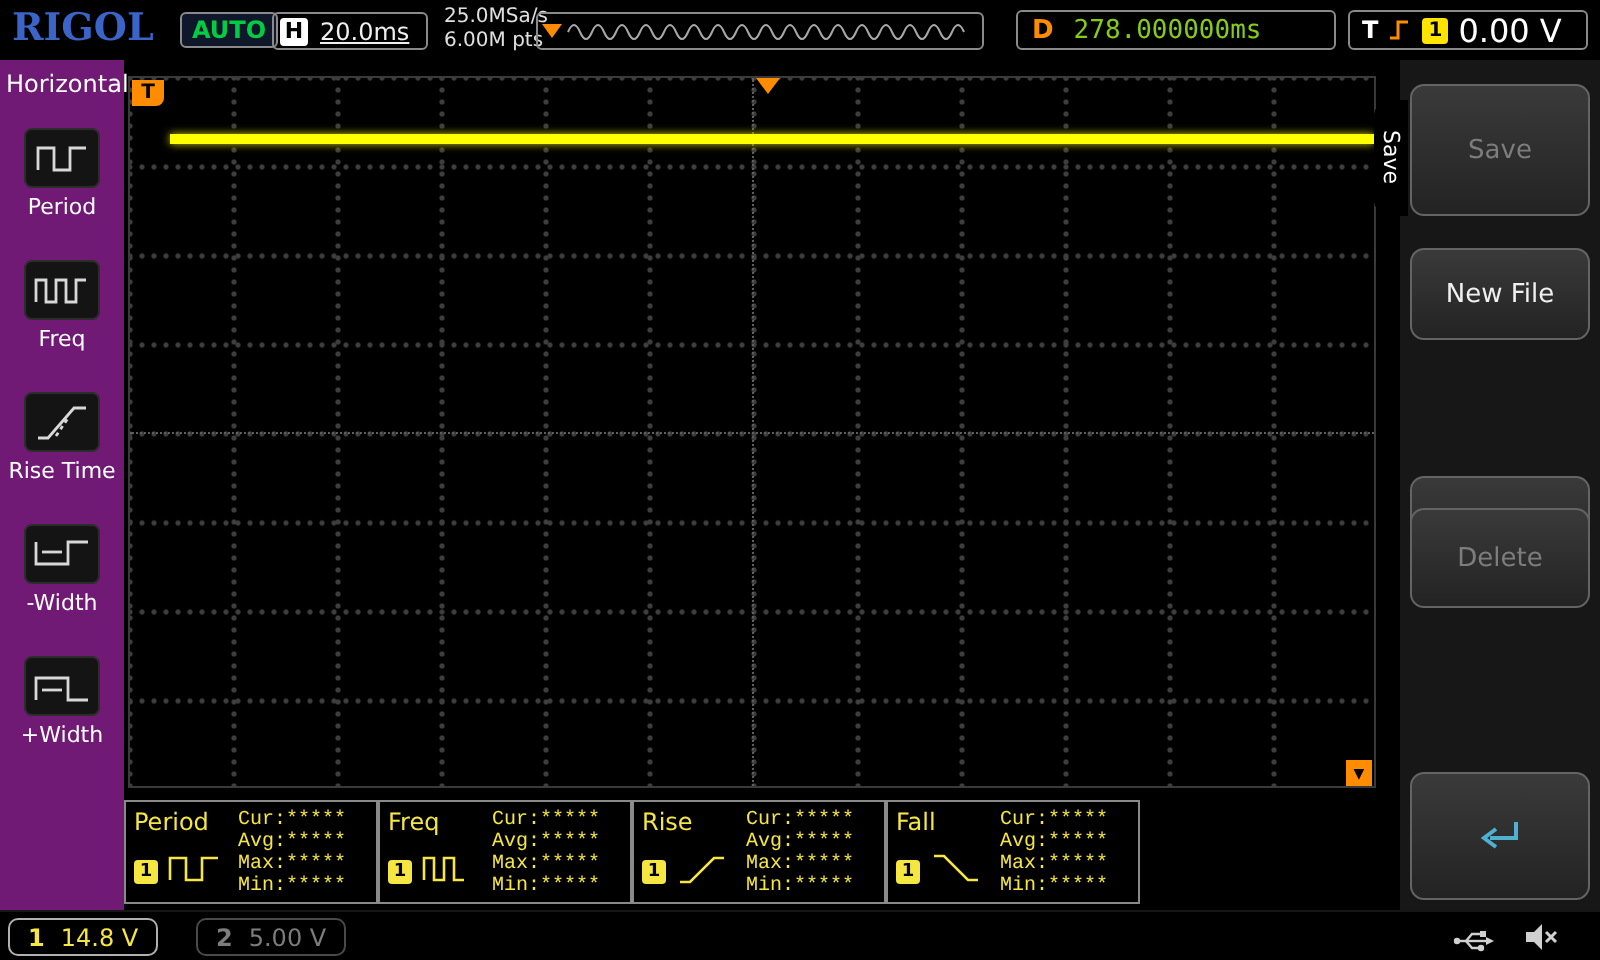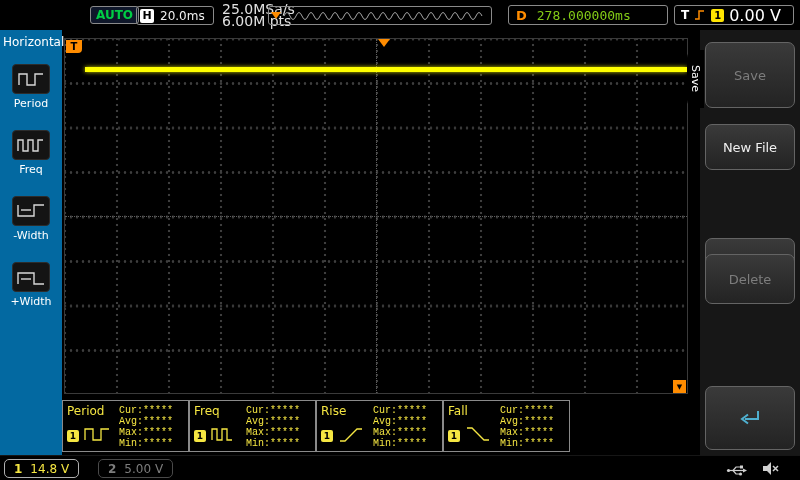--- a/index.html
+++ b/index.html
@@ -8,34 +8,34 @@
     position:relative; width:800px; height:480px; background:#000;
     font-family:"DejaVu Sans", sans-serif; color:#fff; overflow:hidden;
   }
 
   
   .topbar { position:absolute; left:0; top:0; width:800px; height:30px; background:#000; }
   .logo { position:absolute; left:6px; top:3px; font-size:19px; font-weight:bold; color:#3a64c8; font-family:"DejaVu Serif", serif; }
   .auto-badge { position:absolute; left:90px; top:6px; border:1px solid #8a8a8a; border-radius:3px; padding:1px 5px; color:#00cc44; font-weight:bold; font-size:12px; background:#0f172a; }
   .h-box { position:absolute; left:136px; top:6px; width:78px; height:19px; border:1px solid #8a8a8a; border-radius:3px; display:flex; align-items:center; gap:6px; padding:0 3px; }
   .h-label { width:14px; height:14px; background:#fff; color:#000; font-weight:bold; font-size:11px; display:flex; align-items:center; justify-content:center; border-radius:2px; }
-  .h-scale { font-size:12px; color:#f0f0f0; }
-  .acq { position:absolute; left:222px; top:3px; font-size:14px; color:#e0e0e0; line-height:12px; }
+  .h-scale { font-size:12px; color:#f0f0f0;text-decoration:underline; }
+  .acq { position:absolute; left:222px; top:3px; font-size:10px; color:#e0e0e0; line-height:12px; }
   .preview { position:absolute; left:268px; top:6px; width:224px; height:19px; border:1px solid #8a8a8a; border-radius:3px; display:flex; align-items:center; padding:0 2px; }
   .pv-marker { width:0; height:0; border-left:5px solid transparent; border-right:5px solid transparent; border-top:7px solid #ff8c00; margin-right:1px; }
   .d-box { position:absolute; left:508px; top:5px; width:160px; height:20px; border:1px solid #8a8a8a; border-radius:3px; display:flex; align-items:center; gap:10px; padding:0 7px; }
   .d-label { color:#ff8c00; font-weight:bold; font-size:13px; }
   .d-value { font-size:13px; color:#84cc16; font-family:"DejaVu Sans Mono", monospace; }
   .t-box { position:absolute; left:674px; top:5px; width:120px; height:20px; border:1px solid #8a8a8a; border-radius:3px; display:flex; align-items:center; gap:5px; padding:0 6px; }
   .t-label { color:#fff; font-weight:bold; font-size:12px; }
   .ch-badge { width:13px; height:13px; background:#ffe400; color:#000; font-size:10px; font-weight:bold; display:flex; align-items:center; justify-content:center; border-radius:2px; }
   .t-level { font-size:16px; color:#fff; }
 
   
-  .sidebar { position:absolute; left:0; top:30px; width:62px; height:425px; background:#0369a1; display:flex; flex-direction:column; }
+  .sidebar { position:absolute; left:0; top:30px; width:62px; height:425px; background:#701a75; display:flex; flex-direction:column; }
   .sidebar-title { height:24px; font-size:12px; color:#fff; padding:5px 3px 0; }
   .sidebar-item { flex:0 0 66px; display:flex; flex-direction:column; align-items:center; justify-content:center; gap:3px; cursor:default; }
   .sidebar-icon { width:38px; height:30px; background:#141414; border:1px solid #2c2c2c; border-radius:4px; display:flex; align-items:center; justify-content:center; }
   .sidebar-icon svg { stroke:#d8d8d8; fill:none; stroke-width:1.4; }
   .sidebar-label { font-size:11px; color:#fff; white-space:nowrap; }
 
   
   .graticule {
     position:absolute; left:64px; top:38px; width:624px; height:356px;
     background-color:#000; border:1px solid #3a3a3a;
@@ -84,20 +84,21 @@
   .ch2-box .ch-num { font-weight:bold; }
   .usb-icon { position:absolute; right:52px; top:6px; }
   .speaker-icon { position:absolute; right:20px; top:5px; }
 </style>
 </head>
 <body>
 
 <div class="scope">
 
   <header class="topbar">
+    <div class="logo">RIGOL</div>
     <div class="auto-badge">AUTO</div>
 
     <div class="h-box">
       <span class="h-label">H</span>
       <span class="h-scale">20.0ms</span>
     </div>
 
     <div class="acq">
       <div>25.0MSa/s</div>
       <div>6.00M pts</div>
@@ -139,20 +140,29 @@
 
     <div class="sidebar-item">
       <span class="sidebar-icon">
         <svg width="30" height="24" viewBox="0 0 30 24">
             <path d="M2 18 v-11 h5 v11 h5 v-11 h5 v11 h5 v-11 h5"></path>
           </svg>
       </span>
       <span class="sidebar-label">Freq</span>
     </div>
 
+    <div class="sidebar-item">
+      <span class="sidebar-icon">
+        <svg width="30" height="24" viewBox="0 0 30 24">
+            <path d="M3 20 h5 l13 -15 h6"></path>
+            <path d="M12 19 l6 -9" stroke-dasharray="2 2"></path>
+          </svg>
+      </span>
+      <span class="sidebar-label">Rise Time</span>
+    </div>
 
 
     <div class="sidebar-item">
       <span class="sidebar-icon">
         <svg width="30" height="24" viewBox="0 0 30 24">
             <path d="M2 6 v11 h16 v-11 h10"></path>
             <path d="M5 11 h10"></path>
           </svg>
       </span>
       <span class="sidebar-label">-Width</span>

